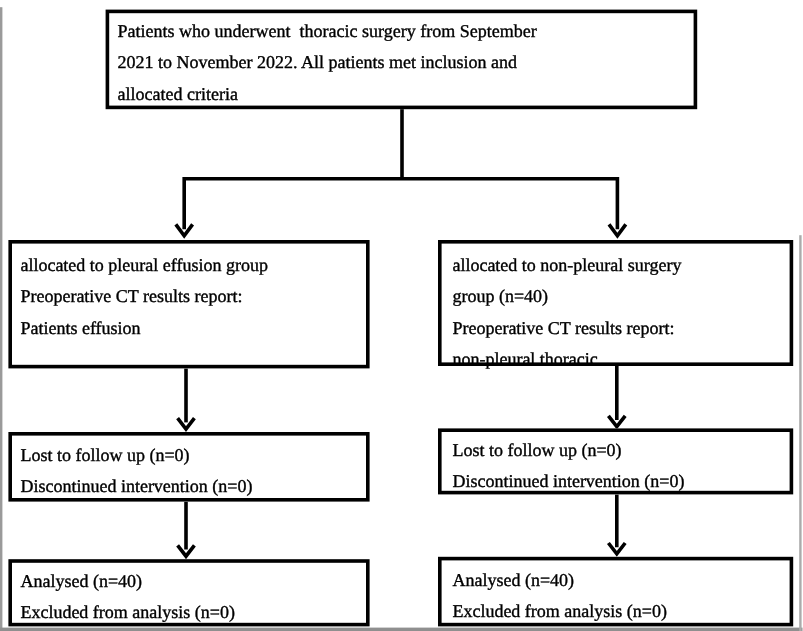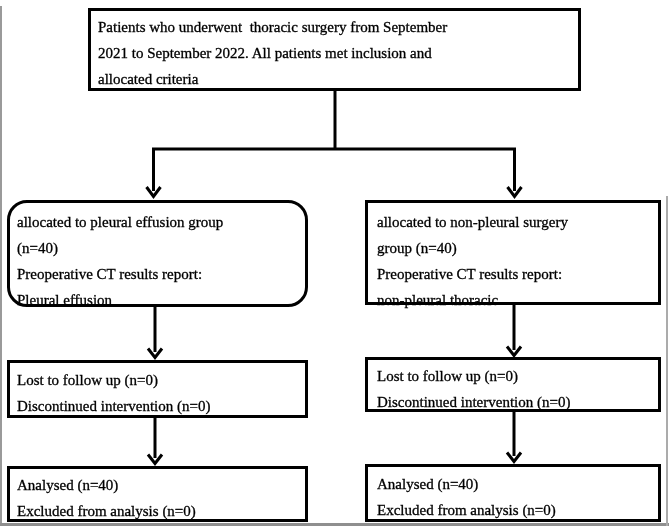--- a/index.html
+++ b/index.html
@@ -26,21 +26,21 @@
     z-index: 2;
   }
   .ln {
     white-space: pre;
     font-size: 15px;
     line-height: 26px;
     font-weight: 500;
     -webkit-text-stroke: 0.3px #000000;
   }
   .b-top { left: 88px;  top: 8px;   width: 493px; height: 83px;  padding: 3px 4px 0 7px; }
-  .b-ml  { left: 7px;   top: 200px; width: 301px; height: 107px; padding: 6px 2px 0 7px; border-radius: 20px; }
+  .b-ml  { left: 7px;   top: 200px; width: 301px; height: 107px; padding: 6px 2px 0 7px; }
   .b-mr  { left: 365px; top: 200px; width: 296px; height: 105px; padding: 6px 3px 0 9px; }
   .b-fl  { left: 7px;   top: 360px; width: 301px; height: 58px;  padding: 4px 3px 0 7px; }
   .b-fr  { left: 365px; top: 357px; width: 296px; height: 55px;  padding: 3px 3px 0 9px; }
   .b-al  { left: 7px;   top: 466px; width: 301px; height: 56px;  padding: 3px 3px 0 7px; }
   .b-ar  { left: 365px; top: 464px; width: 296px; height: 58px;  padding: 4px 3px 0 9px; }
   .edge-left   { position: absolute; left: 0;   top: 6px;   width: 2px;   height: 520px; background: #9a9a9a; z-index: 0; }
   .edge-bottom { position: absolute; left: 0;   top: 523px; width: 669px; height: 3px;   background: #8f8f8f; z-index: 0; }
   .edge-right  { position: absolute; left: 666px; top: 196px; width: 2px; height: 330px; background: #ababab; z-index: 0; }
 </style>
 </head>
@@ -68,29 +68,28 @@
 
     <path d="M514,305 V350" stroke="#000" stroke-width="3" fill="none"></path>
     <path d="M507,346.5 L514,355.5 L521,346.5" stroke="#000" stroke-width="3" fill="none"></path>
 
     <path d="M514,412 V456" stroke="#000" stroke-width="3" fill="none"></path>
     <path d="M507,452.5 L514,461.5 L521,452.5" stroke="#000" stroke-width="3" fill="none"></path>
   </svg>
 
   <div class="box b-top">
     <div class="ln">Patients who underwent  thoracic surgery from September</div>
-    <div class="ln">2021 to September 2022. All patients met inclusion and</div>
+    <div class="ln">2021 to November 2022. All patients met inclusion and</div>
     <div class="ln">allocated criteria</div>
   </div>
 
   <div class="box b-ml">
     <div class="ln">allocated to pleural effusion group</div>
-    <div class="ln">(n=40)</div>
     <div class="ln">Preoperative CT results report:</div>
-    <div class="ln">Pleural effusion</div>
+    <div class="ln">Patients effusion</div>
   </div>
 
   <div class="box b-mr">
     <div class="ln">allocated to non-pleural surgery</div>
     <div class="ln">group (n=40)</div>
     <div class="ln">Preoperative CT results report:</div>
     <div class="ln">non-pleural thoracic</div>
   </div>
 
   <div class="box b-fl">

